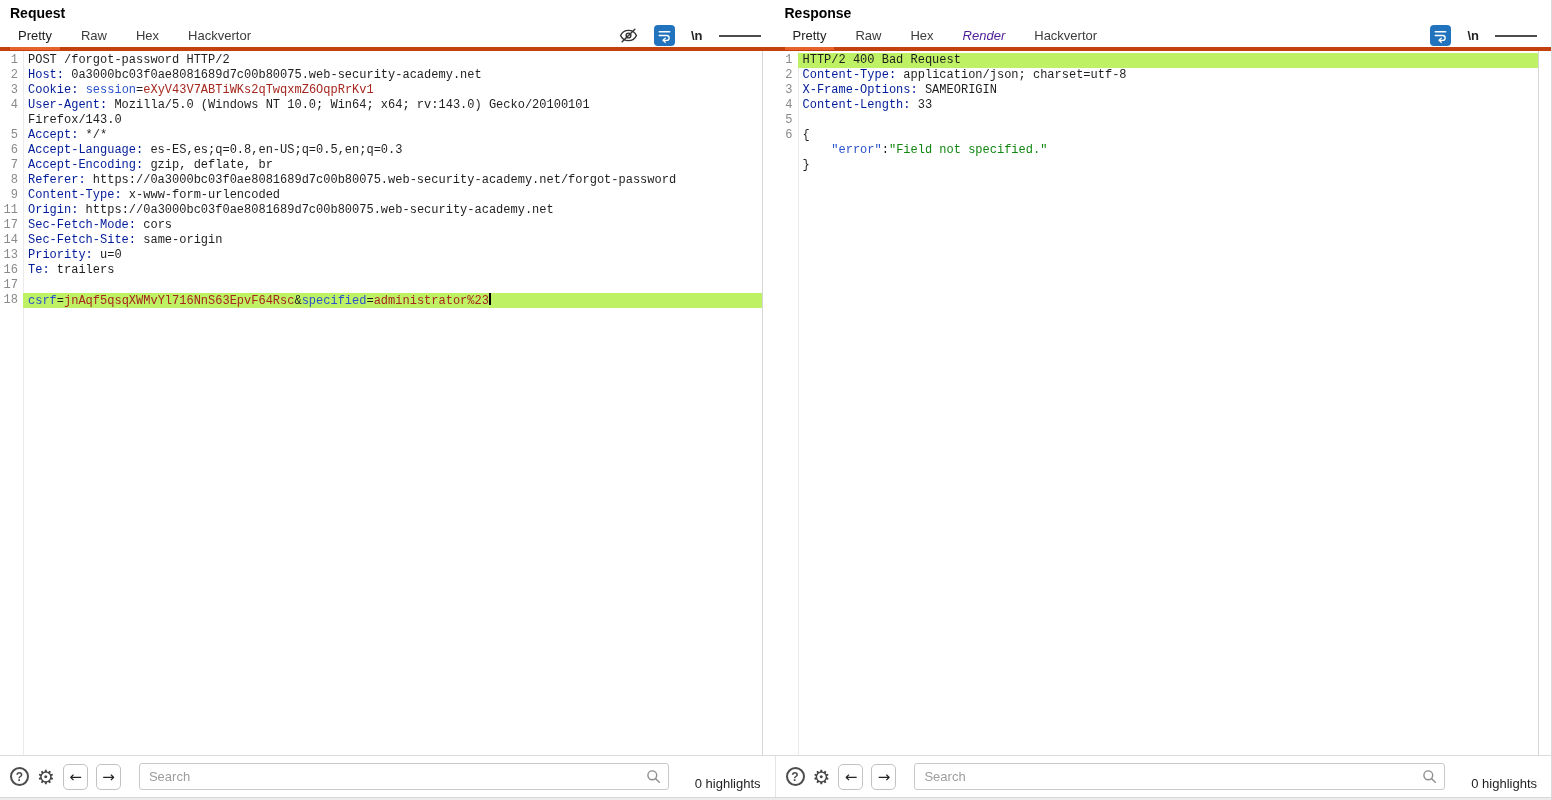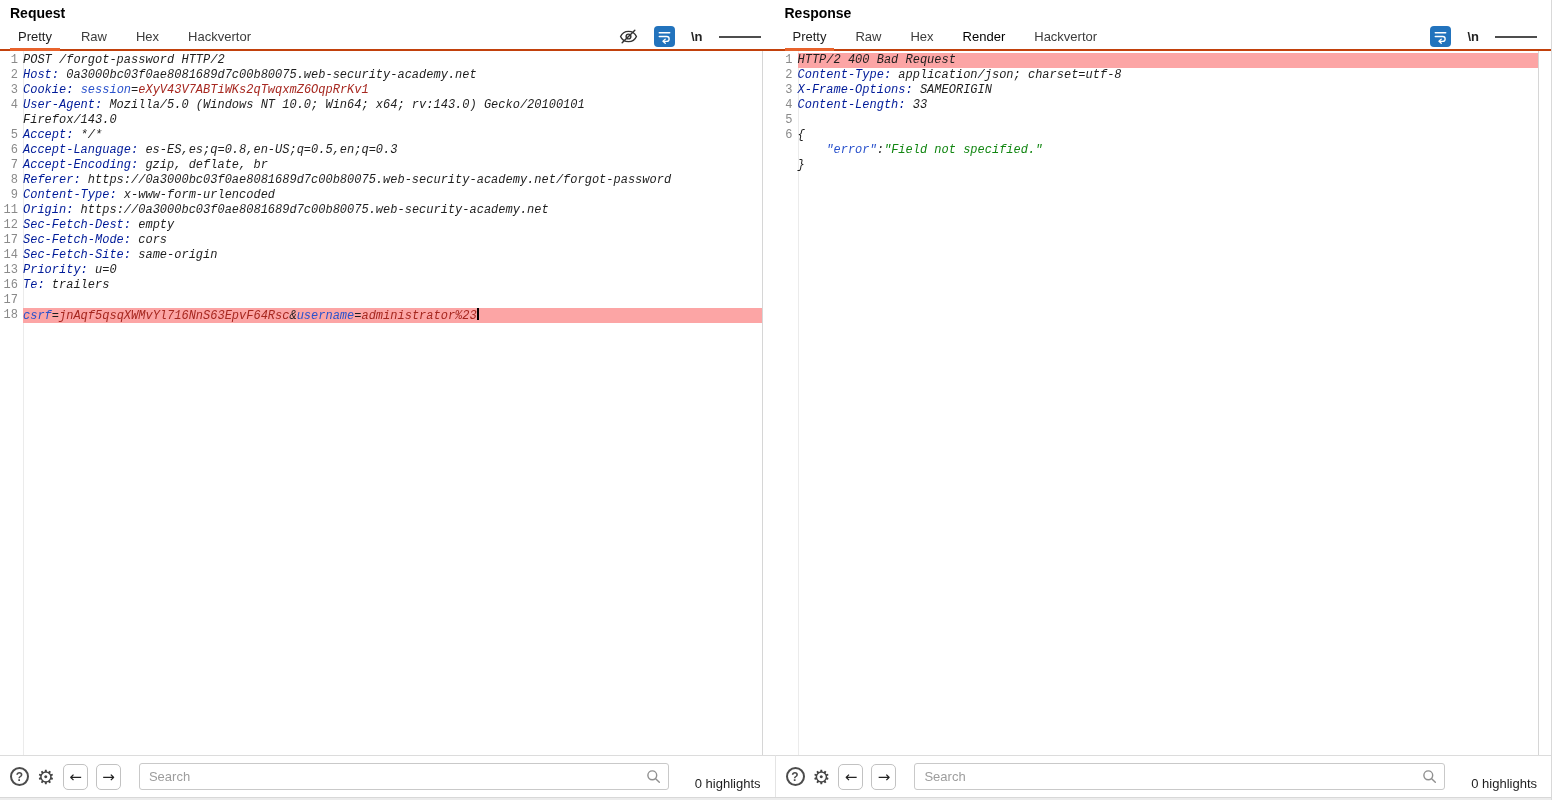--- a/index.html
+++ b/index.html
@@ -7,45 +7,45 @@
   .app { width:1552px; height:800px; display:flex; flex-direction:column;
          font-family:"Liberation Sans", sans-serif; background:#fff;
          border-right:1px solid #d9d9d9; overflow:hidden; }
   .main { display:flex; flex:1; min-height:0; }
   .panel { display:flex; flex-direction:column; min-width:0; }
   .panel.request  { width:775px; }
   .panel.response { width:777px; }
 
   .panel-title { font-size:14px; font-weight:bold; color:#000; padding:5px 10px 3px; }
 
-  .tabs-row { display:flex; align-items:center; border-bottom:2px solid #c2410c;
+  .tabs-row { display:flex; align-items:center; border-bottom:4px solid #c2410c;
               padding:0 8px; height:27px; }
   .tab { font-size:13px; color:#3c3c3c; padding:5px 10px 6px; margin-right:9px;
          position:relative; cursor:default; }
   .tab.selected { color:#1c1c1c; }
   .tab.selected::after { content:''; position:absolute; left:2px; right:2px; bottom:-1px;
          height:3px; background:#e8632c; }
-  .tab.disabled { color:#000000; }
+  .tab.disabled { color:#4c1d95;font-style:italic; }
 
   .toolbar { margin-left:auto; display:flex; align-items:center; gap:16px; padding-right:6px; }
   .tbtn { display:flex; align-items:center; justify-content:center; cursor:pointer; }
   .wrap-btn { width:21px; height:21px; background:#2273bd; border-radius:4px; }
   .nl-label { font-size:13px; font-weight:bold; color:#222;
               font-family:"Liberation Sans", sans-serif; }
   .menu-icon span { display:block; width:14px; height:2px; background:#4d4d4d; margin:2.5px 0; }
 
   .editor { flex:1; position:relative; font-family:"Liberation Mono", monospace;
             font-size:12px; line-height:15px; padding-top:2px; margin-right:12px;
             border-right:1px solid #d6d6d6; overflow:hidden; }
   .editor::before { content:''; position:absolute; top:0; bottom:0; left:23px;
             width:1px; background:#ebebeb; }
   .row { display:flex; height:15px; position:relative; }
   .ln { width:23px; min-width:23px; text-align:right; padding-right:5px; color:#8a8a8a; }
-  .code { white-space:pre; flex:1; color:#1e1e1e;font-style:italic; }
-  .row.hl .code { background:#fca5a5; }
+  .code { white-space:pre; flex:1; padding-left:5px; color:#1e1e1e; }
+  .row.hl .code { background:#bef264; }
   .caret { display:inline-block; width:2px; height:12px; background:#000; vertical-align:-1px; }
 
   .tk-h { color:#001b99; }  
   .tk-p { color:#1e1e1e; }  
   .tk-n { color:#2a52cc; }  
   .tk-v { color:#a6271f; }  
   .tk-s { color:#118611; }  
 
   .footerbar { height:42px; border-top:1px solid #dcdcdc; display:flex;
                align-items:center; padding:0 10px; gap:8px; background:#fff; }
@@ -150,24 +150,20 @@
           </div>
           <div class="row">
             <span class="ln">9</span>
             <span class="code"><span class="tk-h">Content-Type:</span><span class="tk-p"> x-www-form-urlencoded</span></span>
           </div>
           <div class="row">
             <span class="ln">11</span>
             <span class="code"><span class="tk-h">Origin:</span><span class="tk-p"> https://0a3000bc03f0ae8081689d7c00b80075.web-security-academy.net</span></span>
           </div>
           <div class="row">
-            <span class="ln">12</span>
-            <span class="code"><span class="tk-h">Sec-Fetch-Dest:</span><span class="tk-p"> empty</span></span>
-          </div>
-          <div class="row">
             <span class="ln">17</span>
             <span class="code"><span class="tk-h">Sec-Fetch-Mode:</span><span class="tk-p"> cors</span></span>
           </div>
           <div class="row">
             <span class="ln">14</span>
             <span class="code"><span class="tk-h">Sec-Fetch-Site:</span><span class="tk-p"> same-origin</span></span>
           </div>
           <div class="row">
             <span class="ln">13</span>
             <span class="code"><span class="tk-h">Priority:</span><span class="tk-p"> u=0</span></span>
@@ -175,21 +171,21 @@
           <div class="row">
             <span class="ln">16</span>
             <span class="code"><span class="tk-h">Te:</span><span class="tk-p"> trailers</span></span>
           </div>
           <div class="row">
             <span class="ln">17</span>
             <span class="code"></span>
           </div>
           <div class="row hl">
             <span class="ln">18</span>
-            <span class="code"><span class="tk-n">csrf</span><span class="tk-p">=</span><span class="tk-v">jnAqf5qsqXWMvYl716NnS63EpvF64Rsc</span><span class="tk-p">&amp;</span><span class="tk-n">username</span><span class="tk-p">=</span><span class="tk-v">administrator%23</span><span class="caret"></span></span>
+            <span class="code"><span class="tk-n">csrf</span><span class="tk-p">=</span><span class="tk-v">jnAqf5qsqXWMvYl716NnS63EpvF64Rsc</span><span class="tk-p">&amp;</span><span class="tk-n">specified</span><span class="tk-p">=</span><span class="tk-v">administrator%23</span><span class="caret"></span></span>
           </div>
         </div>
 
       <div class="footerbar">
         <div class="help-icon">?</div>
         <div class="gear-icon">⚙</div>
         <div class="nav-btn">←</div>
         <div class="nav-btn">→</div>
         <div class="searchbox">
           <input type="text" placeholder="Search" style="">

